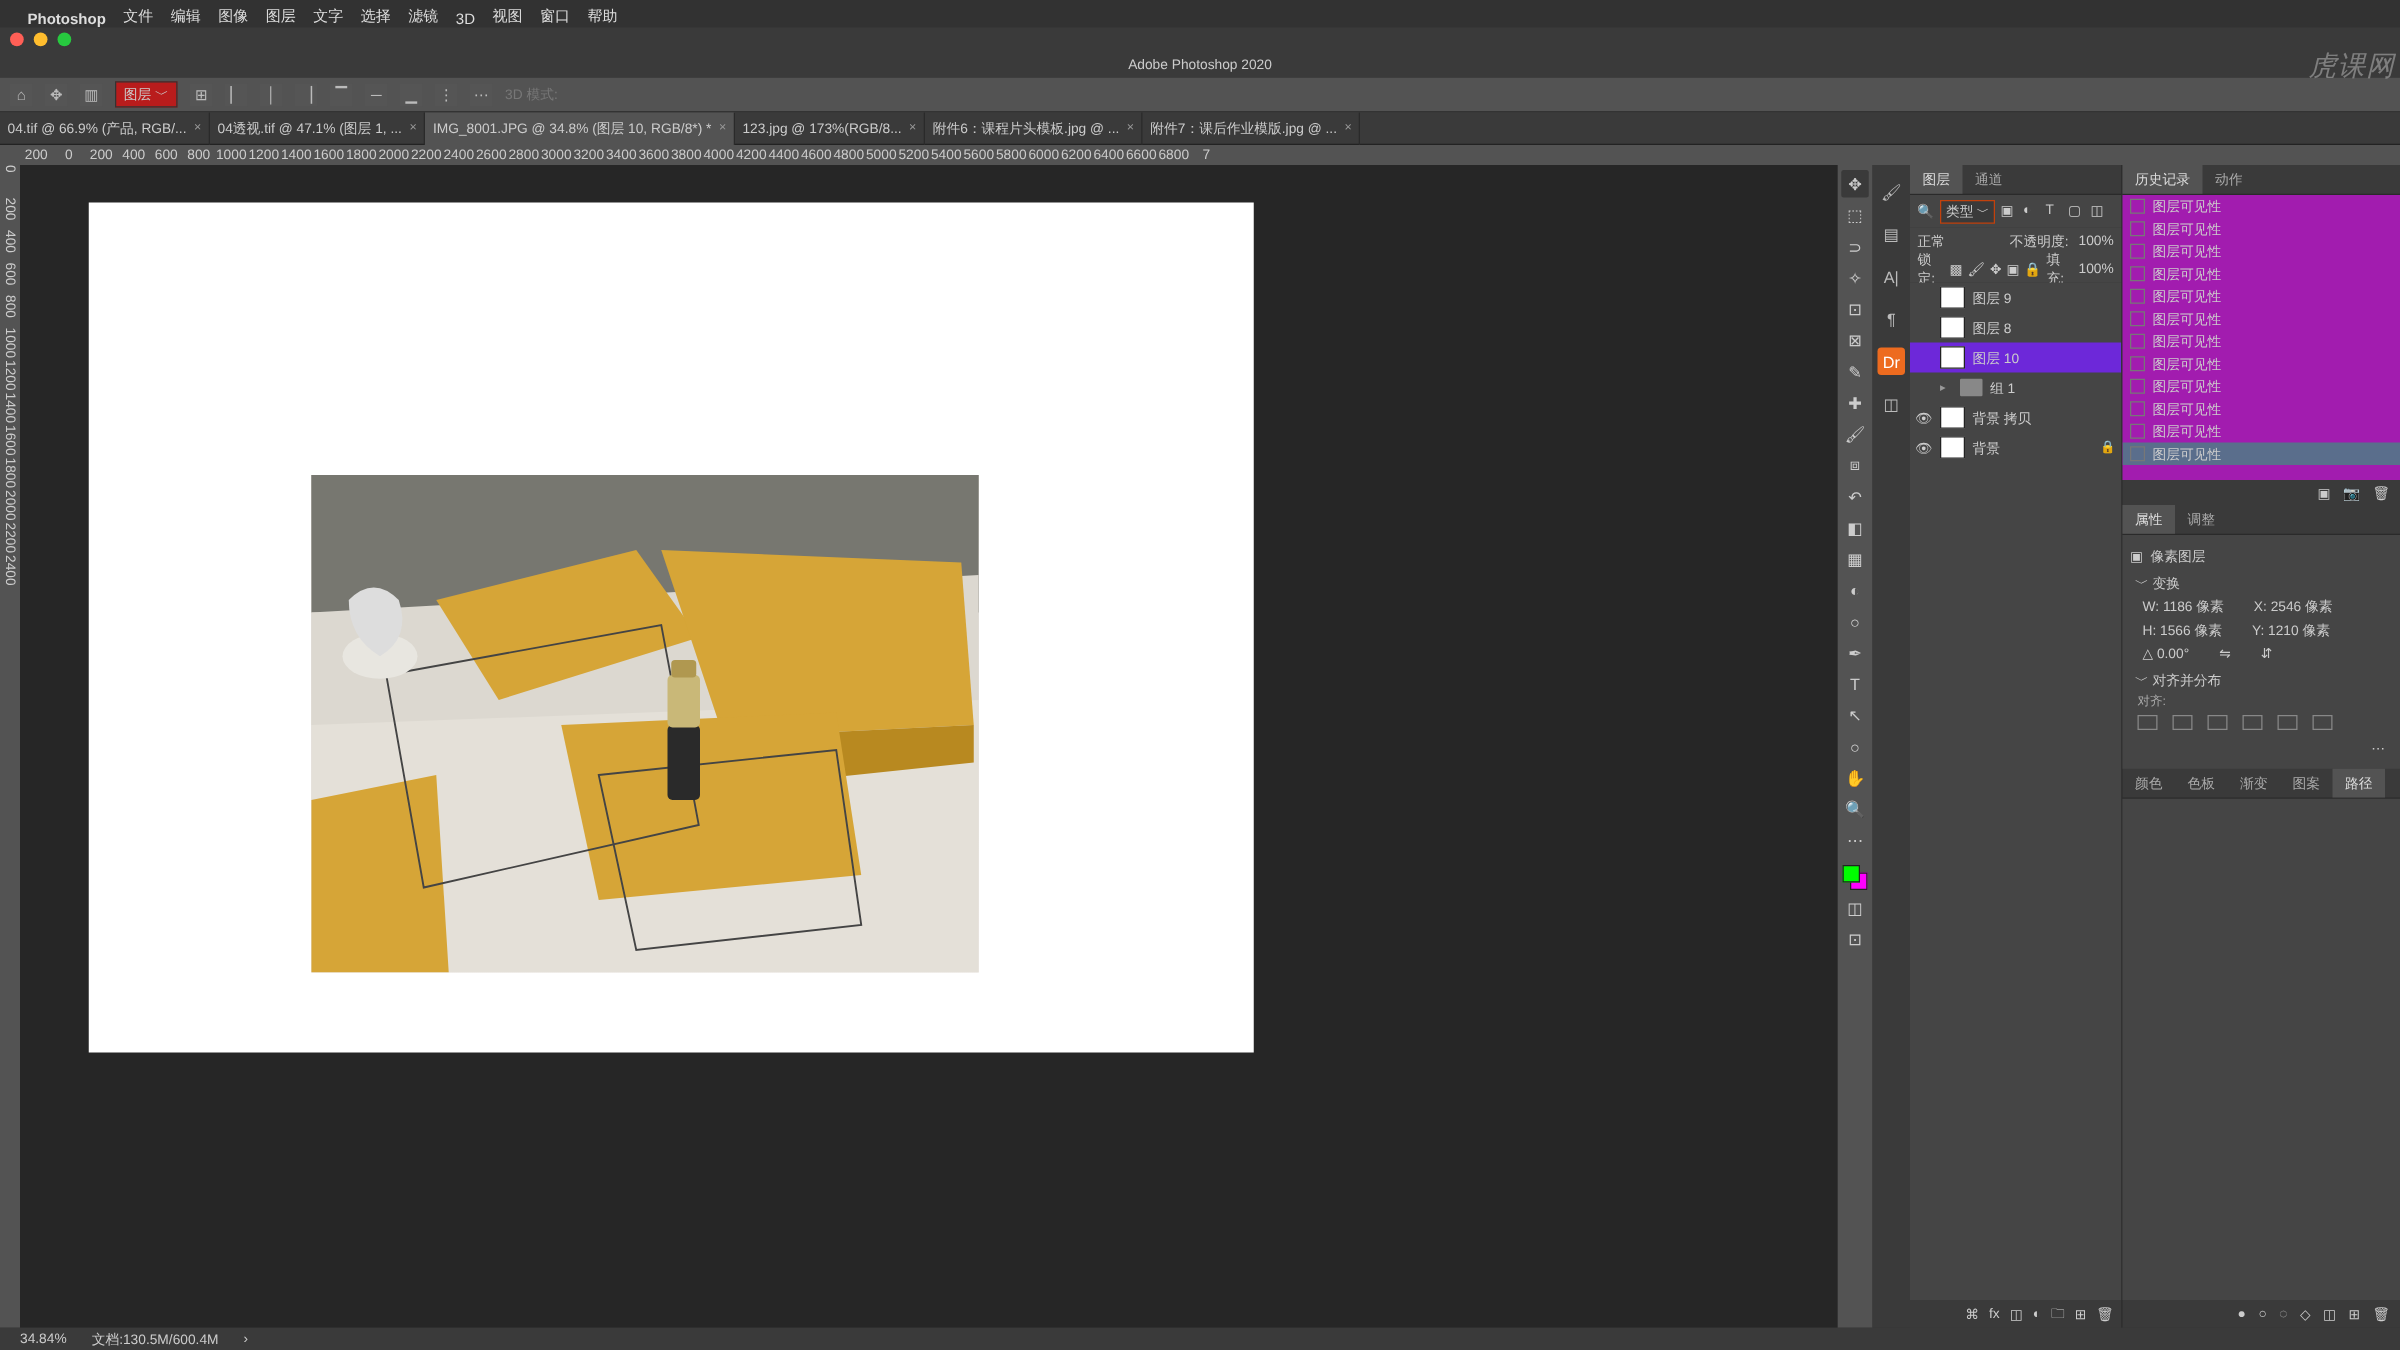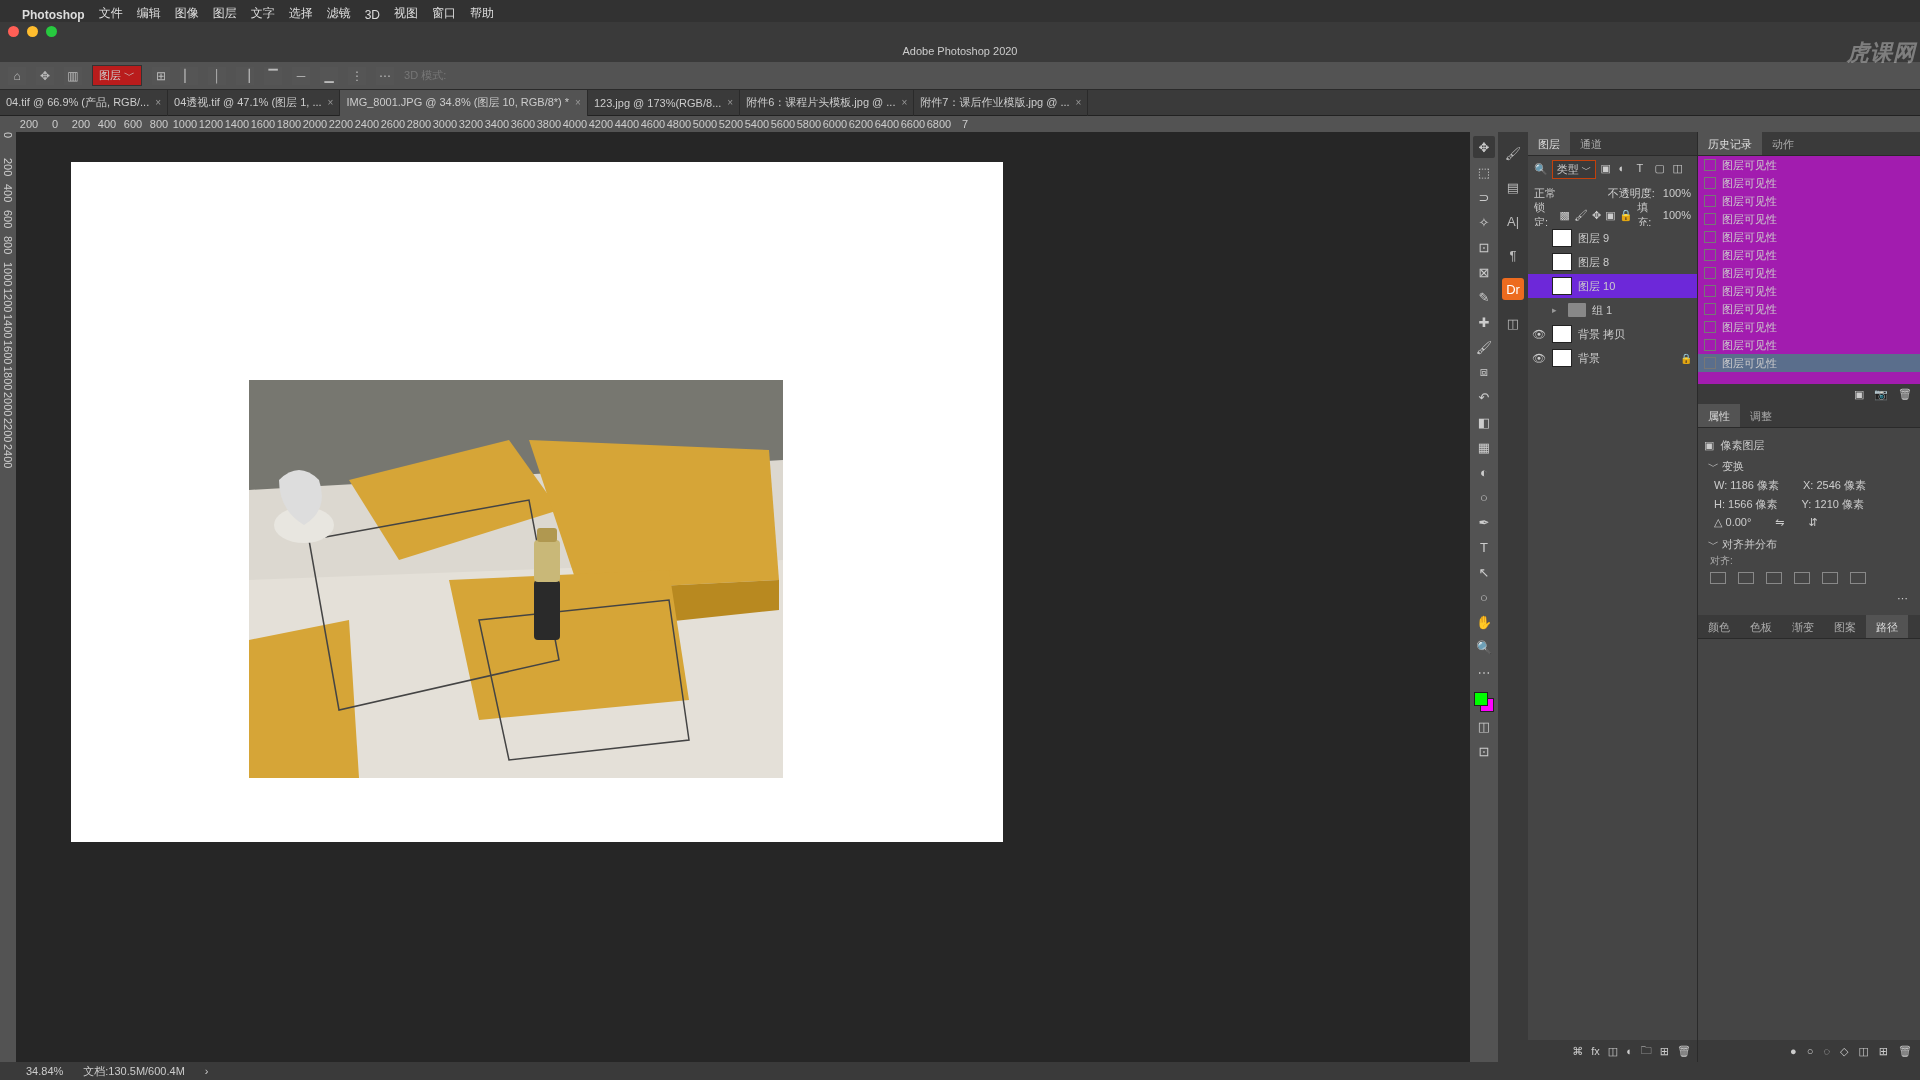--- a/index.html
+++ b/index.html
@@ -62,22 +62,22 @@
 .hist-item .hi{width:12px;height:12px;border:1px solid #777}
 .hist-footer{height:20px;display:flex;justify-content:flex-end;gap:10px;padding:0 8px;align-items:center;color:#999}
 .props{background:#454545;padding:6px}
 .props .hdr{display:flex;align-items:center;gap:6px;margin:4px 0;font-size:11px;color:#ccc}
 .props .row{display:flex;gap:24px;padding:2px 10px;color:#888;font-size:10px}
 .props .sect{color:#ccc;font-size:11px;margin:6px 4px 2px}
 .props .align-row{display:flex;gap:12px;padding:4px 6px}
 .props .ai{width:16px;height:12px;border:1px solid #888}
 .paths{flex:1;background:#454545}
 .paths-footer{height:22px;display:flex;justify-content:flex-end;gap:10px;padding:0 8px;align-items:center;color:#999}
-.statusbar{height:18px;background:#3a3a3a;display:flex;align-items:center;padding:0 26px;gap:20px;font-size:10px;color:#bbb}
-.watermark{position:absolute;top:2px;right:4px;font-size:22px;color:rgba(255,255,255,.35);font-weight:700;letter-spacing:1px;pointer-events:none;font-style:italic}
+.statusbar{height:18px;background:#3a3a3a;display:flex;align-items:center;padding:0 16px;gap:20px;font-size:10px;color:#bbb}
+.watermark{position:absolute;top:2px;right:4px;font-size:22px;color:rgba(255,255,255,.35);font-weight:400;letter-spacing:1px;pointer-events:none;font-style:italic}
 svg{width:100%;height:100%}
 </style>
 </head>
 <body>
 
 <div class="menubar">
   <span></span>
   <span class="bold">Photoshop</span>
   <span>文件</span>
   <span>编辑</span>

